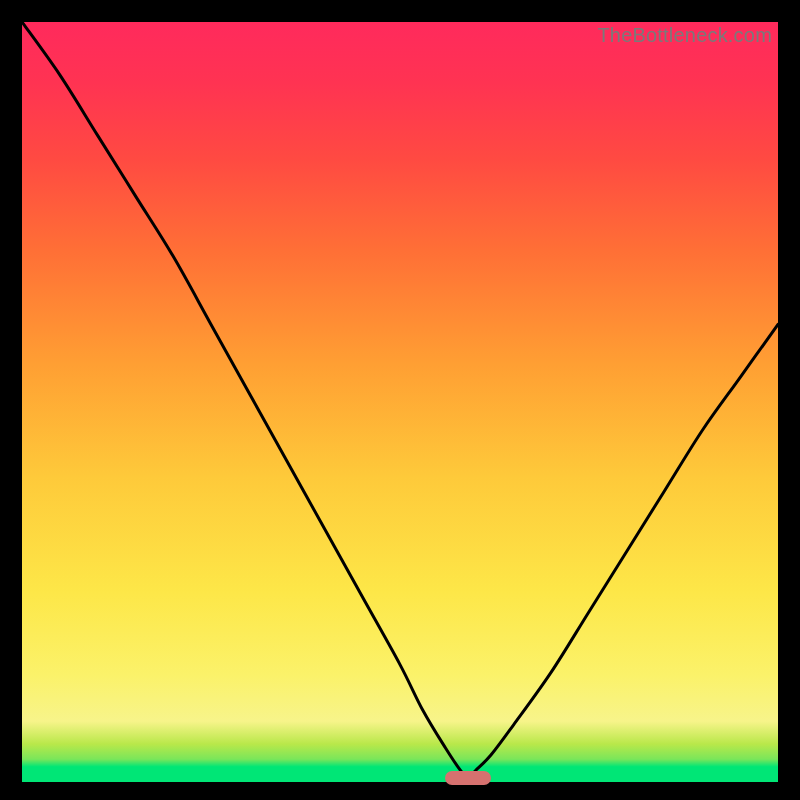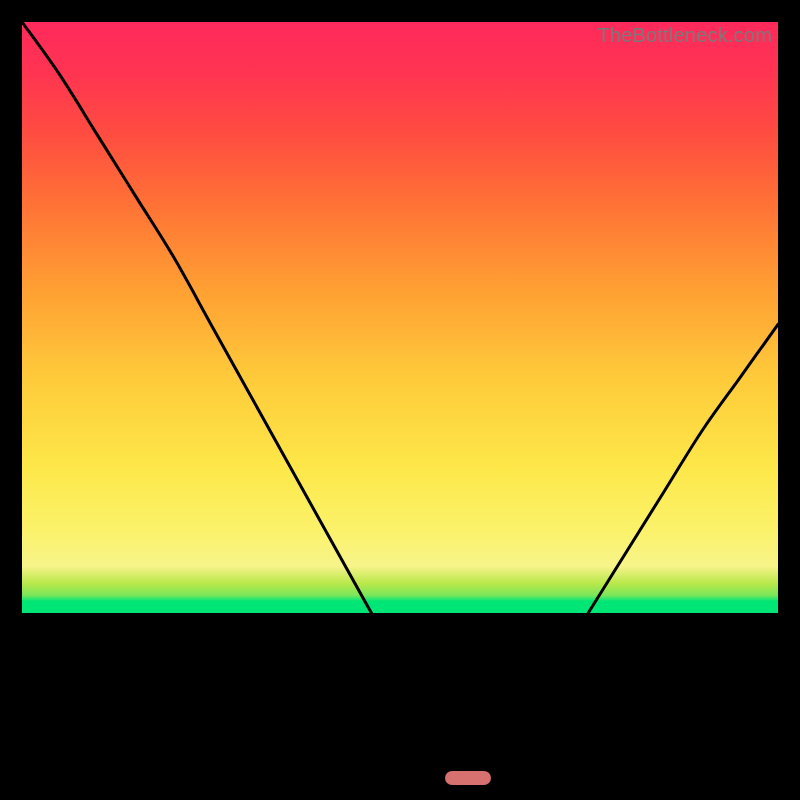--- a/index.html
+++ b/index.html
@@ -17,21 +17,21 @@
     top: 0;
     width: 800px;
     height: 800px;
     background: #000;
   }
   .plot {
     position: absolute;
     left: 22px;
     top: 22px;
     width: 756px;
-    height: 591px;
+    height: 760px;
     
     background: linear-gradient(
       to top,
       #00e676 0%,
       #00e676 2%,
       #7ae65a 3%,
       #b9e84a 5%,
       #f7f48a 8%,
       #fbf26a 14%,
       #fde748 25%,

